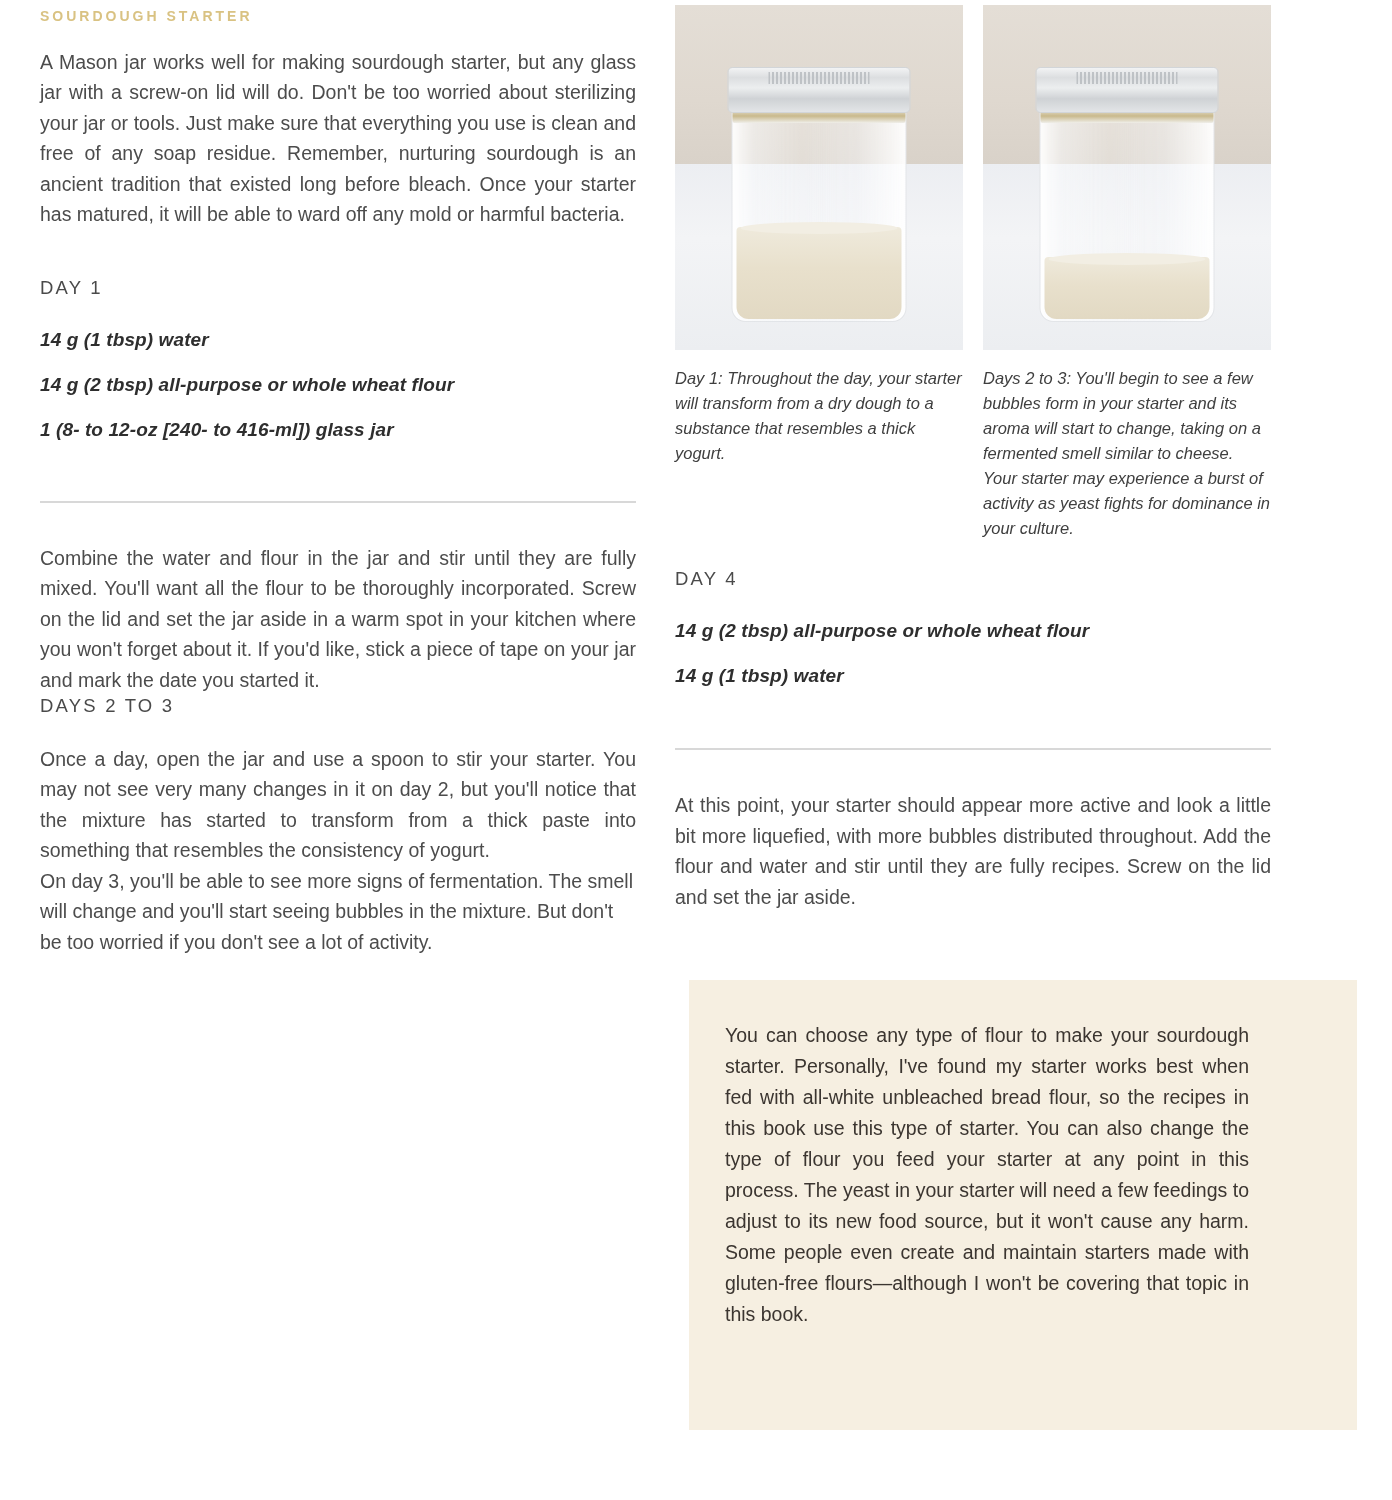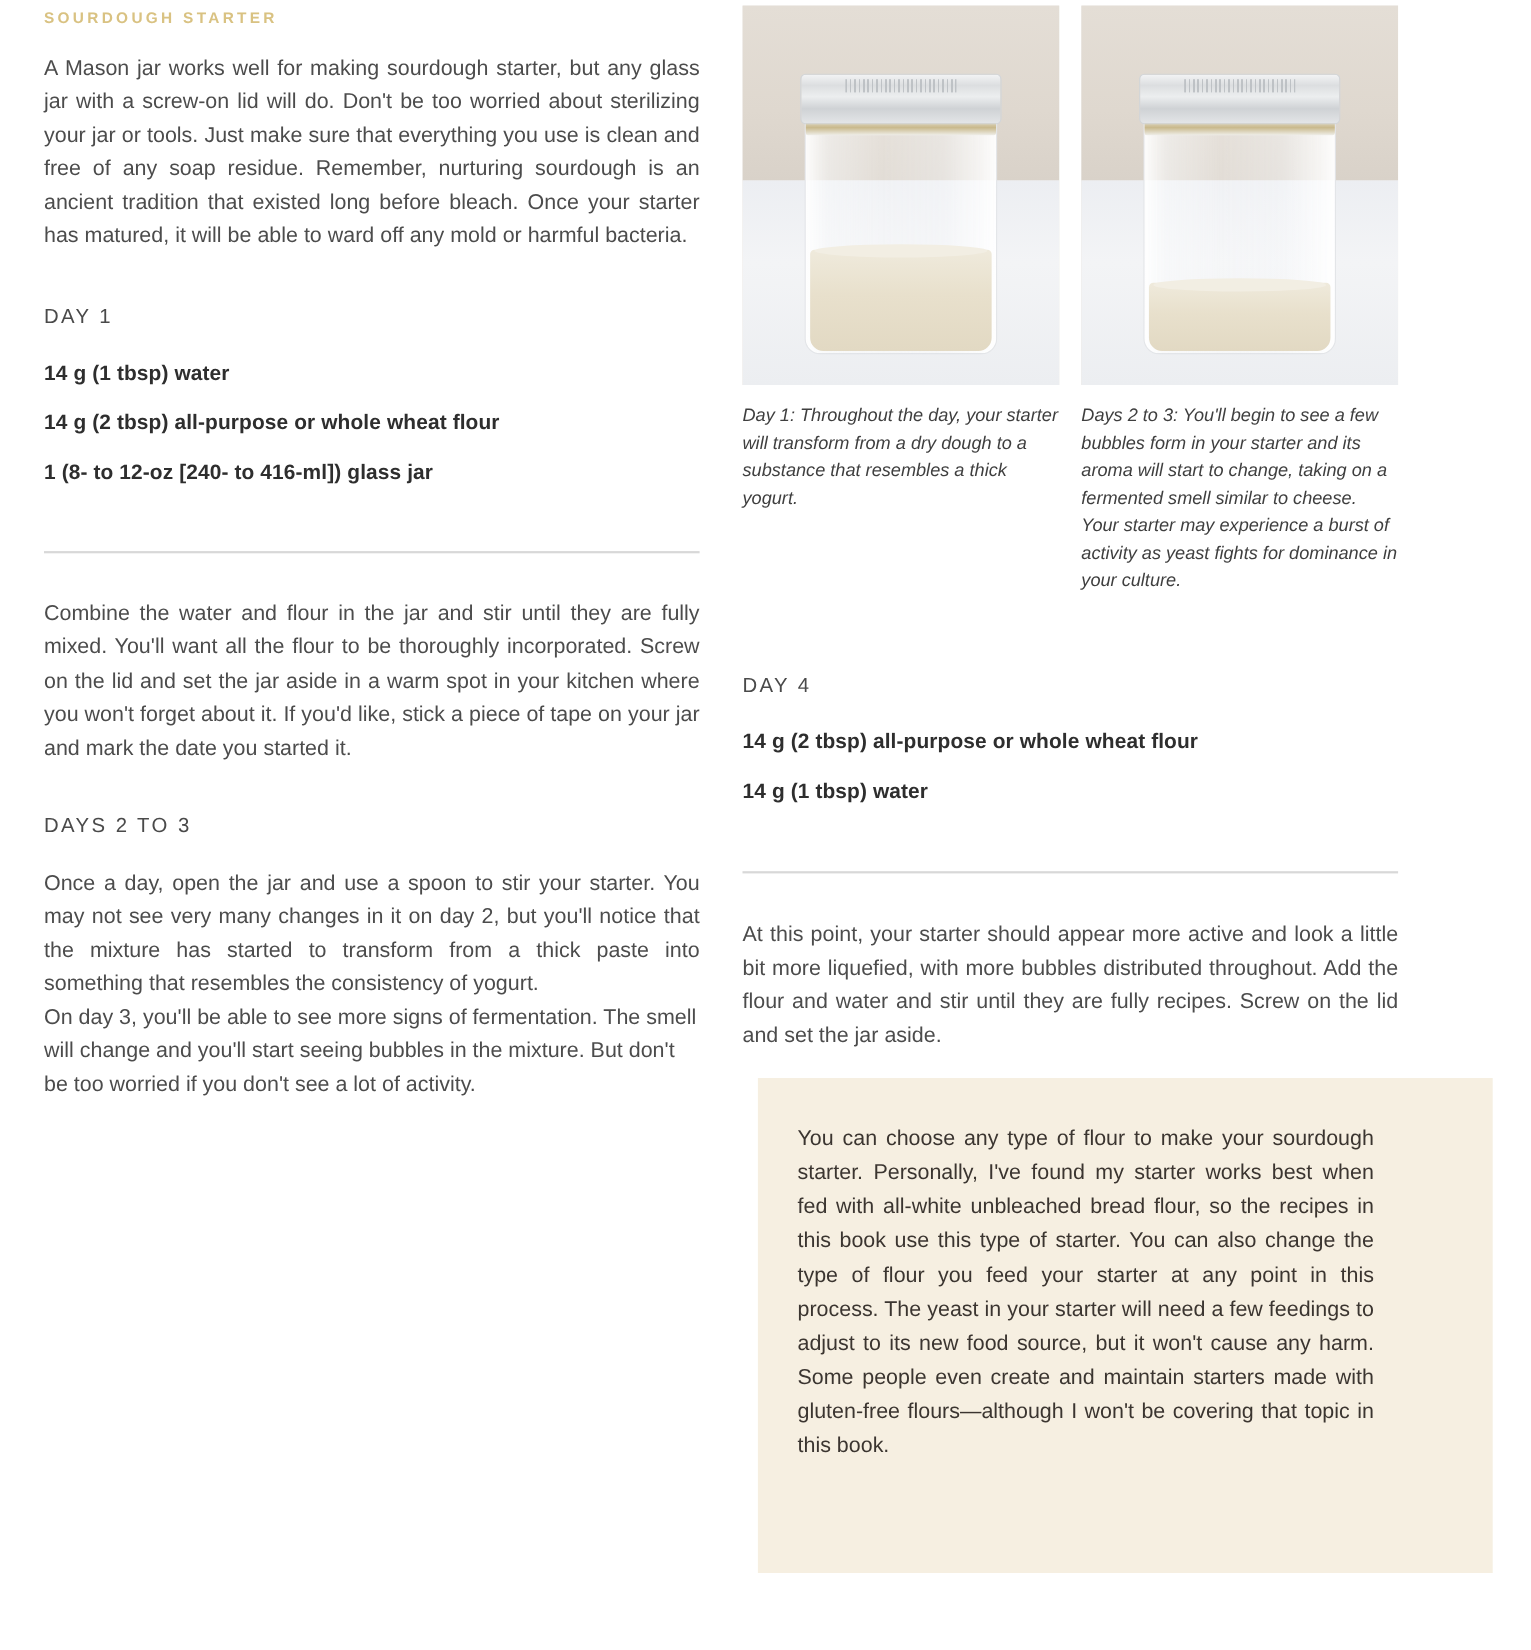--- a/index.html
+++ b/index.html
@@ -65,20 +65,21 @@
   }
   .body-p.ragged { text-align: left; }
 
   .ingredient {
     font-size: 19px;
     font-weight: bold;
     color: #2e2e2e;
     line-height: 29px;
     margin: 0;
     letter-spacing: 0.1px;
+    font-style: italic;
   }
 
   
   .rule {
     height: 2px;
     background: #d8d8d8;
     border: 0;
     margin: 0;
     width: 596px;
   }
@@ -230,21 +231,21 @@
     <h2 class="day-head" style="margin-top:47px;">DAY 1</h2>
 
     <p class="ingredient" style="margin-top:26px;">14 g (1 tbsp) water</p>
     <p class="ingredient" style="margin-top:16px;">14 g (2 tbsp) all-purpose or whole wheat flour</p>
     <p class="ingredient" style="margin-top:16px;">1 (8- to 12-oz [240- to 416-ml]) glass jar</p>
 
     <hr class="rule" style="margin-top:57px;">
 
     <p class="body-p" style="margin-top:40px;">Combine the water and flour in the jar and stir until they are fully mixed. You'll want all the flour to be thoroughly incorporated. Screw on the lid and set the jar aside in a warm spot in your kitchen where you won't forget about it. If you'd like, stick a piece of tape on your jar and mark the date you started it.</p>
 
-    <h2 class="day-head" style="margin-top:44px;">DAYS 2 TO 3</h2>
+    <h2 class="day-head" style="">DAYS 2 TO 3</h2>
 
     <p class="body-p" style="margin-top:26px;">Once a day, open the jar and use a spoon to stir your starter. You may not see very many changes in it on day 2, but you'll notice that the mixture has started to transform from a thick paste into something that resembles the consistency of yogurt.</p>
 
     <p class="body-p ragged" style="">On day 3, you'll be able to see more signs of fermentation. The smell will change and you'll start seeing bubbles in the mixture. But don't be too worried if you don't see a lot of activity.</p>
 
   </div>
 
   <div class="photo-row">
 
     <div class="photo">
@@ -279,21 +280,21 @@
       </div>
     </div>
 
   </div>
 
   <div class="caption-row">
     <div class="caption">Day 1: Throughout the day, your starter will transform from a dry dough to a substance that resembles a thick yogurt.</div>
     <div class="caption">Days 2 to 3: You'll begin to see a few bubbles form in your starter and its aroma will start to change, taking on a fermented smell similar to cheese. Your starter may experience a burst of activity as yeast fights for dominance in your culture.</div>
   </div>
 
-  <div class="col-right" style="top:612px;">
+  <div class="col-right" style="top:568px;">
 
     <h2 class="day-head">DAY 4</h2>
 
     <p class="ingredient" style="margin-top:26px;">14 g (2 tbsp) all-purpose or whole wheat flour</p>
     <p class="ingredient" style="margin-top:16px;">14 g (1 tbsp) water</p>
 
     <hr class="rule" style="margin-top:58px;">
 
     <p class="body-p" style="margin-top:40px;">At this point, your starter should appear more active and look a little bit more liquefied, with more bubbles distributed throughout. Add the flour and water and stir until they are fully recipes. Screw on the lid and set the jar aside.</p>
 

